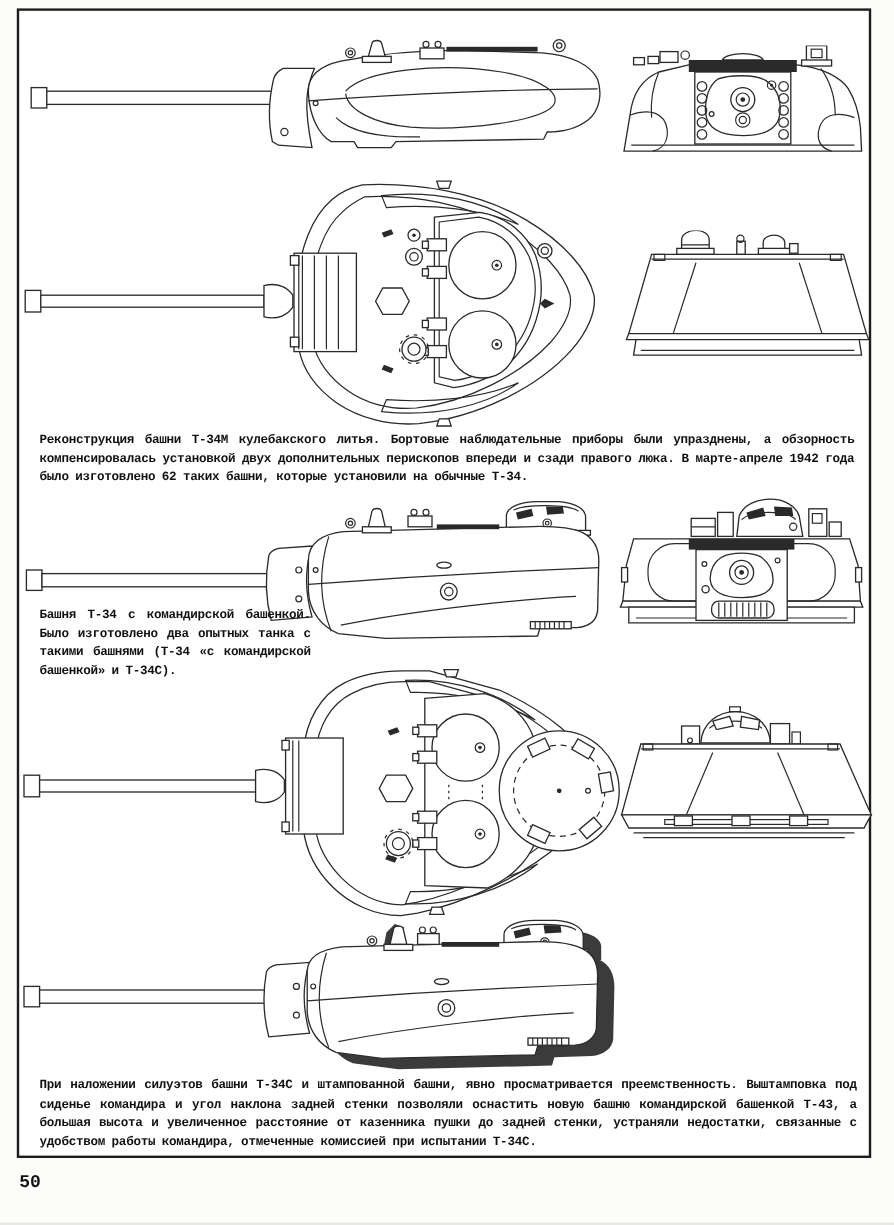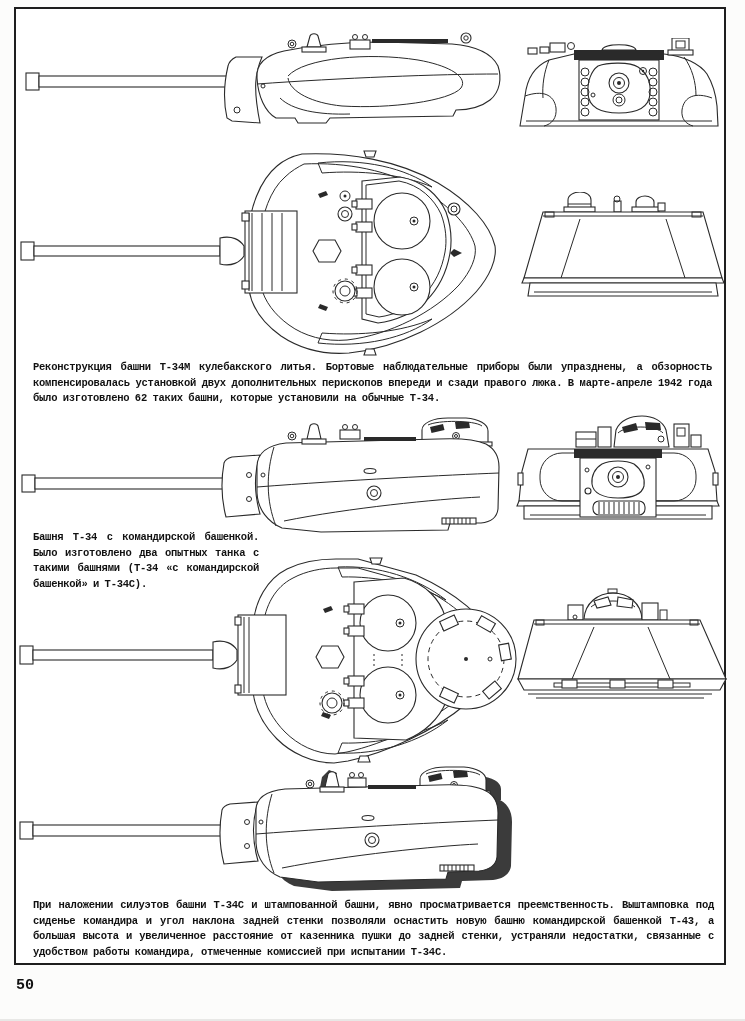--- a/index.html
+++ b/index.html
@@ -230,21 +230,21 @@
         <circle class="ln" cx="104" cy="62" r="5.5"></circle>
         <circle class="dk" cx="104" cy="62" r="2"></circle>
       <rect class="wh" x="79" y="86" width="52" height="14" rx="6"></rect>
       <path class="ln" d="M85,87 l0,12 M90,87 l0,12 M95,87 l0,12 M100,87 l0,12 M105,87 l0,12 M110,87 l0,12 M115,87 l0,12 M120,87 l0,12 M125,87 l0,12"></path>
       <circle class="ln" cx="73" cy="55" r="2"></circle>
         <circle class="wh" cx="74" cy="76" r="3"></circle>
         <circle class="ln" cx="134" cy="52" r="2"></circle>
     </svg>
   </div>
 
-  <div class="caption" style="left:33px;top:530px;width:226px">Башня Т-34 с командирской башенкой. Было изготовлено два опытных танка с такими башнями (Т-34 «с командирской башенкой» и Т-34С).</div>
+  <div class="caption" style="left:33px;top:506px;width:226px">Башня Т-34 с командирской башенкой. Было изготовлено два опытных танка с такими башнями (Т-34 «с командирской башенкой» и Т-34С).</div>
 
   <div class="fig" style="left:18px;top:556px">
     <svg width="502" height="218" viewBox="0 0 502 218">
       <rect class="wh" x="2" y="90" width="13" height="18"></rect>
       <rect class="wh" x="15" y="94" width="180" height="10"></rect>
       <path class="wh" d="M195,86 C207,83 215,88 219,94 L219,104 C215,110 207,115 195,112 Z"></path>
       <path class="wh" d="M340,3 L398,19 C438,37 468,62 476,85 L478,99 C478,113 468,130 448,148 C418,174 368,197 330,205 L316,207 C294,207 273,197 259,183 C245,169 237,152 235,136 L234,100 L235,69 C237,45 249,23 269,13 C283,6 302,3 318,3 Z"></path>
       <path class="ln" d="M340,12 L394,27 C430,43 458,66 466,87 L468,99 C468,111 459,126 441,142 C413,166 366,188 329,196 L317,198 C298,198 280,189 267,176 C255,164 247,149 245,135 L244,100 L245,71 C247,50 257,31 275,22 C288,15 304,12 318,12 Z"></path>
       <path class="ln" d="M320,11 C360,9 400,22 428,44 C398,28 358,20 324,21 Z"></path>
       <path class="ln" d="M320,197 C360,199 402,186 430,164 C400,180 358,188 324,187 Z"></path>

